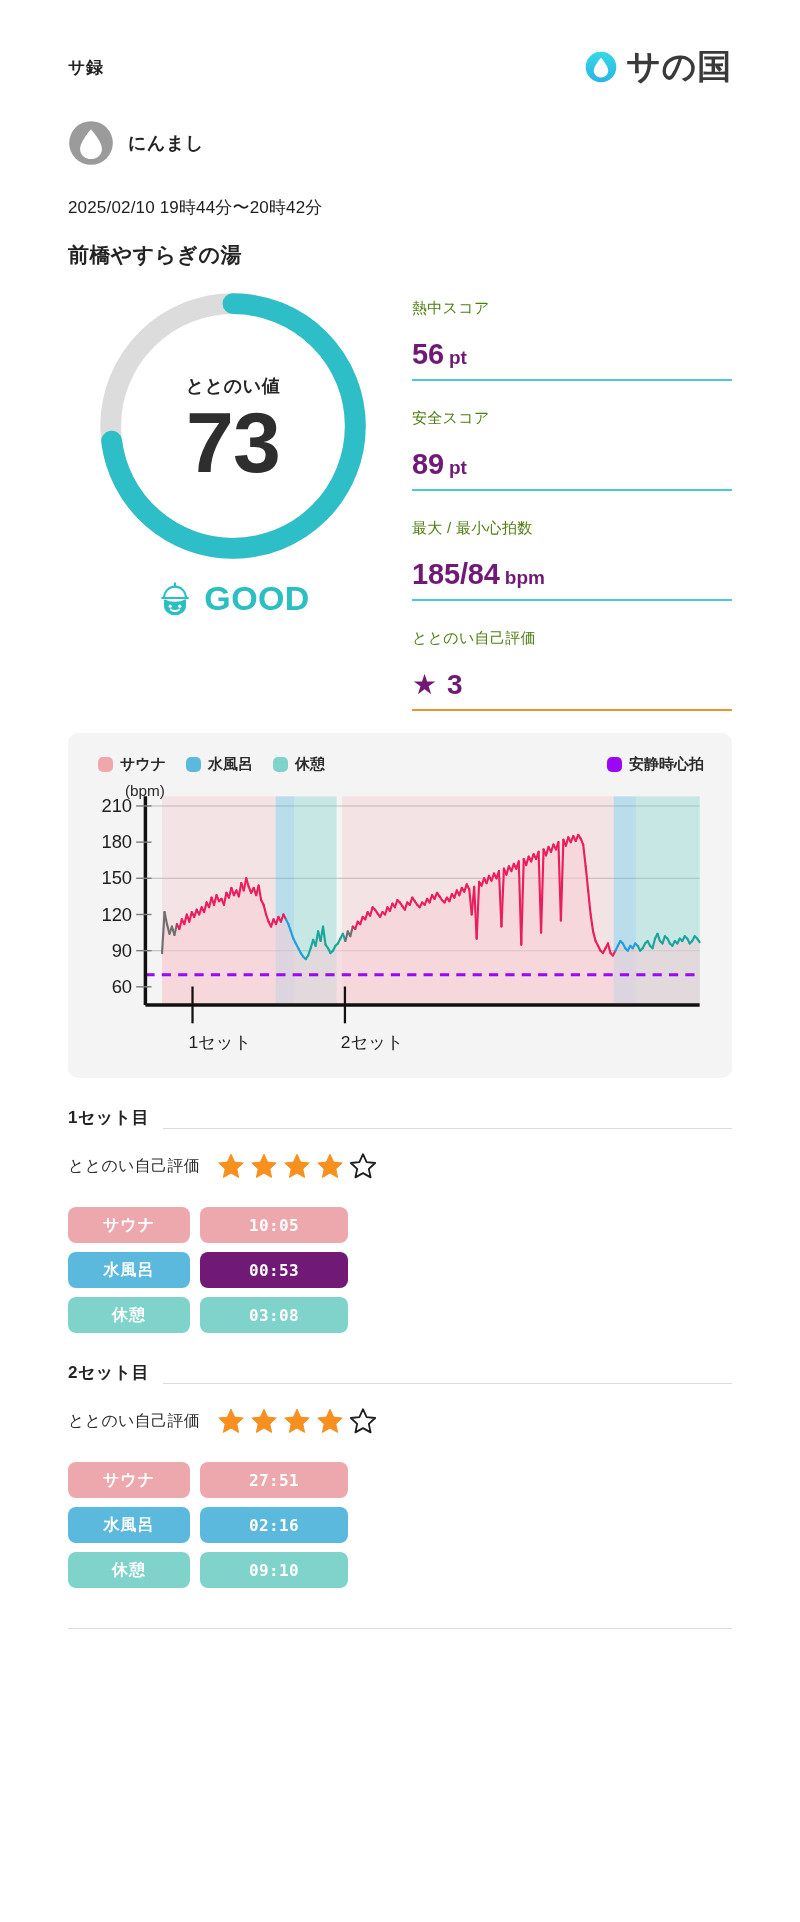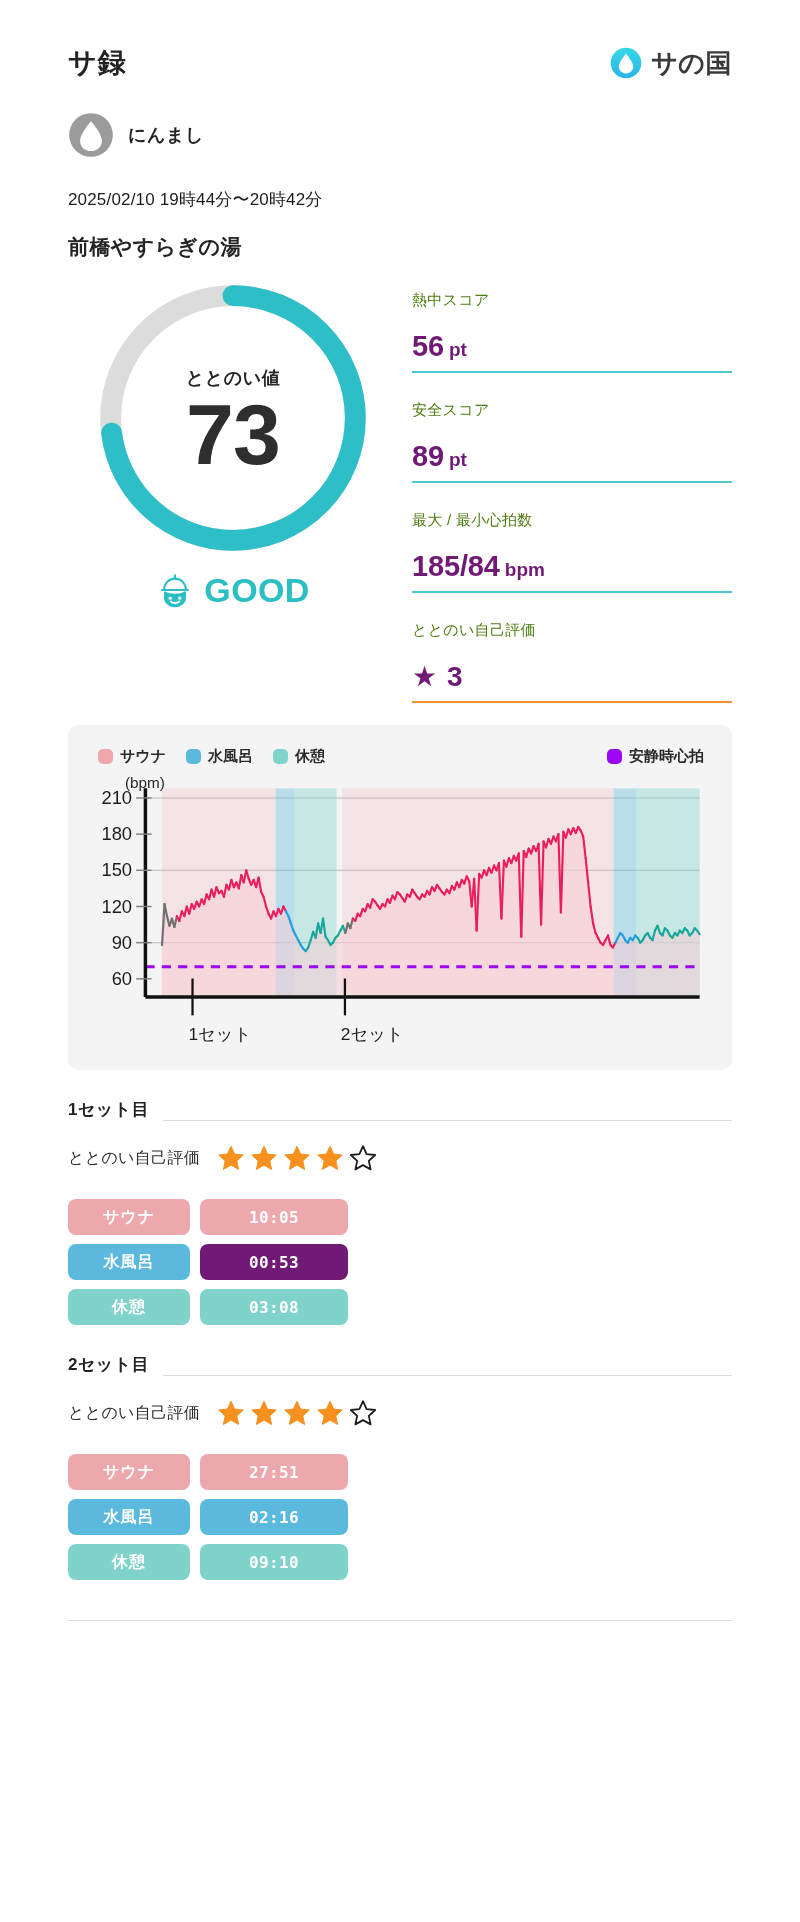--- a/index.html
+++ b/index.html
@@ -13,24 +13,24 @@
   }
   body { width: 800px; height: 1922px; position: relative; overflow: hidden; }
 
   .page { width: 800px; padding: 0 68px; }
 
   
   .header {
     display: flex; align-items: center; justify-content: space-between;
     padding-top: 44px;
   }
-  .app-title { font-size: 28px; font-weight: 700; letter-spacing: .04em; }
+  .app-title { font-size: 17px; font-weight: 700; letter-spacing: .04em; }
   .brand { display: flex; align-items: center; gap: 8px; }
   .brand-mark { width: 34px; height: 34px; display: block; }
-  .brand-name { font-size: 26px; font-weight: 700; letter-spacing: .02em; color: #3a3a3a; }
+  .brand-name { font-size: 34px; font-weight: 700; letter-spacing: .02em; color: #3a3a3a; }
 
   
   .user-row { display: flex; align-items: center; gap: 14px; margin-top: 30px; }
   .user-avatar { width: 46px; height: 46px; display: block; }
   .user-name { font-size: 18px; font-weight: 700; letter-spacing: .03em; }
 
   .datetime { margin-top: 30px; font-size: 17px; font-weight: 500; letter-spacing: .01em; color: #1d1d1d; }
   .venue { margin-top: 22px; font-size: 21px; font-weight: 700; letter-spacing: .02em; }
 
   

